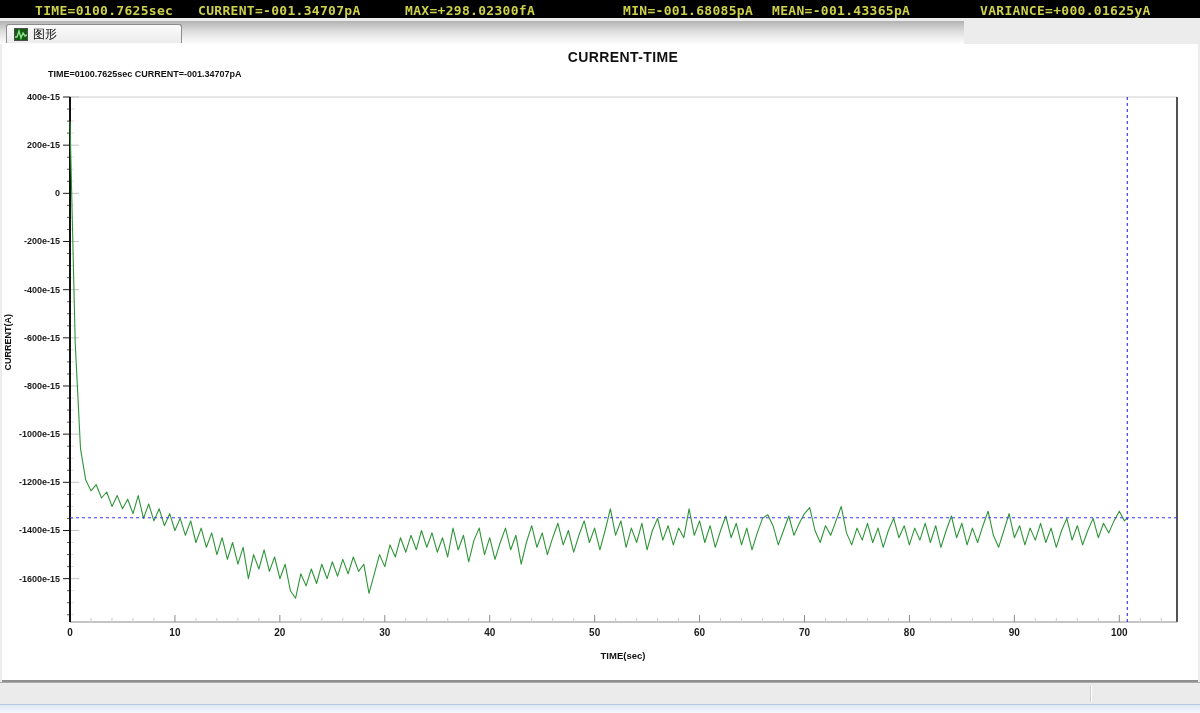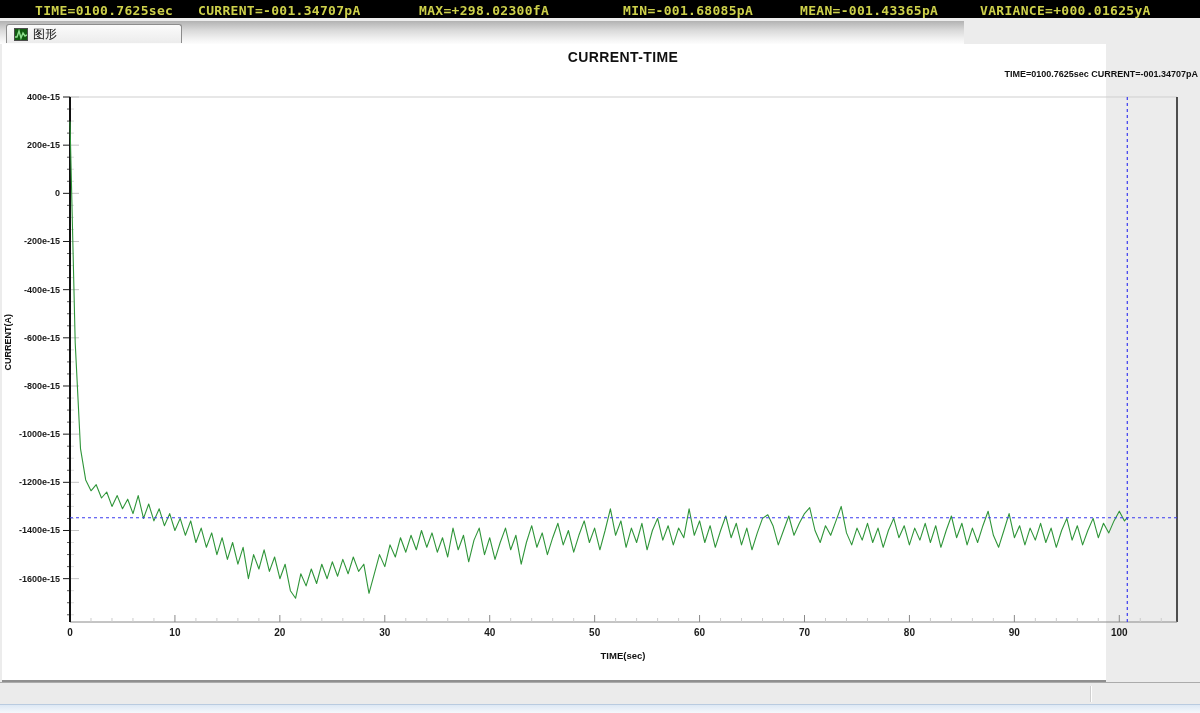--- a/index.html
+++ b/index.html
@@ -3,40 +3,40 @@
 <meta charset="utf-8">
 <style>
   html,body{margin:0;padding:0;background:#dcdcdc;}
   #screen{position:relative;width:1200px;height:713px;overflow:hidden;
     background:#ececec;font-family:"Liberation Sans",sans-serif;}
 
   
   #statusbar{position:absolute;left:0;top:0;width:1200px;height:18px;background:#000;}
   .stat{position:absolute;top:3px;color:#cdd04a;font-family:"DejaVu Sans Mono",monospace;
     font-size:13px;font-weight:bold;letter-spacing:.3px;white-space:pre;}
-  .stat:nth-child(1){left:35px}.stat:nth-child(2){left:198px}.stat:nth-child(3){left:419px}
-  .stat:nth-child(4){left:623px}.stat:nth-child(5){left:800px}.stat:nth-child(6){left:980px}
+  .stat:nth-child(1){left:35px}.stat:nth-child(2){left:198px}.stat:nth-child(3){left:405px}
+  .stat:nth-child(4){left:623px}.stat:nth-child(5){left:772px}.stat:nth-child(6){left:980px}
 
   
   #tabstrip{position:absolute;left:0;top:21px;width:964px;height:23px;
     background:linear-gradient(to bottom,#b2b2b2 0%,#d9d9d9 40%,#f2f2f2 78%,#fdfdfd 100%);}
   #tab-graph{position:absolute;left:6px;top:3px;width:176px;height:19px;
     background:linear-gradient(to bottom,#fbfbfb,#ececec);
     border:1px solid #8c8c8c;border-bottom:none;border-radius:3px 3px 0 0;
     display:flex;align-items:center;gap:5px;padding-left:7px;box-sizing:border-box;}
   #tab-graph .ticon{width:14px;height:13px;background:#115c11;border:1px solid #4d4d4d;
     display:inline-flex;align-items:center;justify-content:center;box-sizing:border-box;}
   #tab-graph .tlabel{font-size:12px;color:#111;}
 
   
-  #panel{position:absolute;left:2px;top:44px;width:1104px;height:636px;background:#fff;
+  #panel{position:absolute;left:2px;top:44px;width:1196px;height:636px;background:#fff;
     border-bottom:2px solid #8f8f8f;}
   #chart-title{position:absolute;left:46px;top:5px;width:1150px;text-align:center;
     font-size:14px;font-weight:bold;color:#111;letter-spacing:.4px;}
-  #chart-subtitle{position:absolute;left:46px;top:25px;width:1150px;text-align:right;
+  #chart-subtitle{position:absolute;left:46px;top:25px;width:1150px;text-align:left;
     font-size:9px;font-weight:bold;color:#111;}
   #ylabel{position:absolute;left:1px;top:270px;writing-mode:vertical-rl;transform:rotate(180deg);
     font-size:9px;font-weight:bold;color:#111;}
   #xlabel{position:absolute;left:46px;top:606px;width:1150px;text-align:center;
     font-size:9.5px;font-weight:bold;color:#111;}
   #plot{position:absolute;left:0;top:0;}
   .ytick{font:bold 9px "Liberation Sans",sans-serif;fill:#1a1a1a;}
   .xtick{font:bold 10px "Liberation Sans",sans-serif;fill:#1a1a1a;}
 
   

